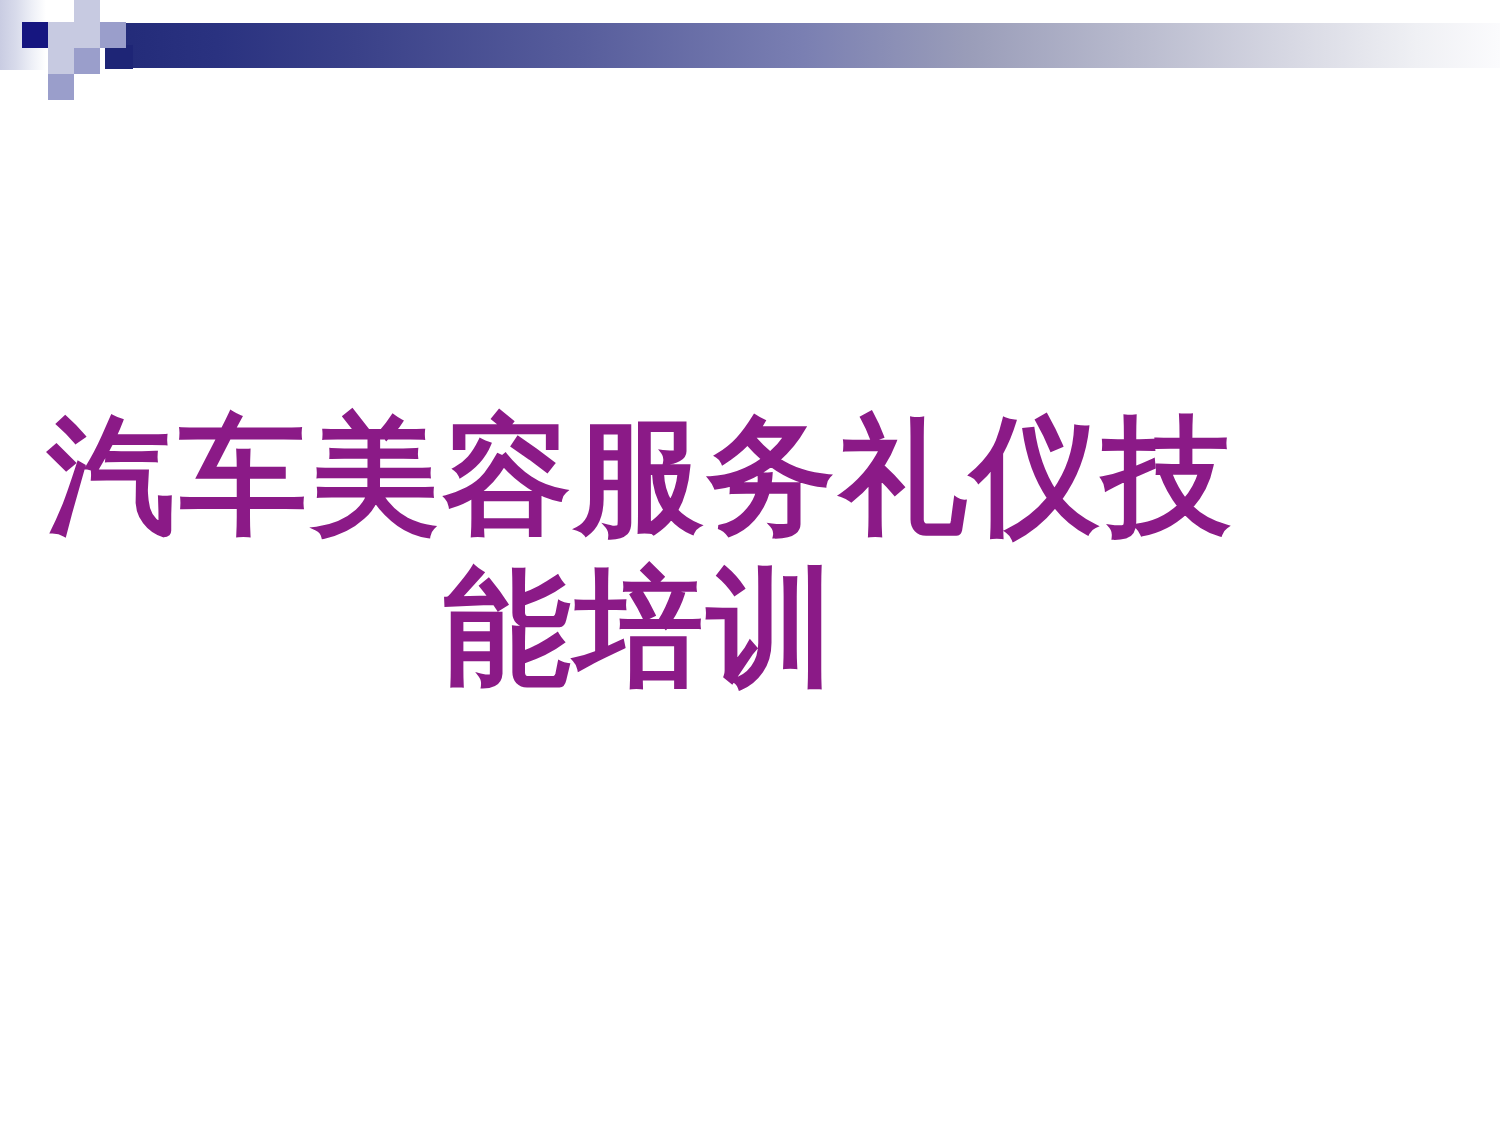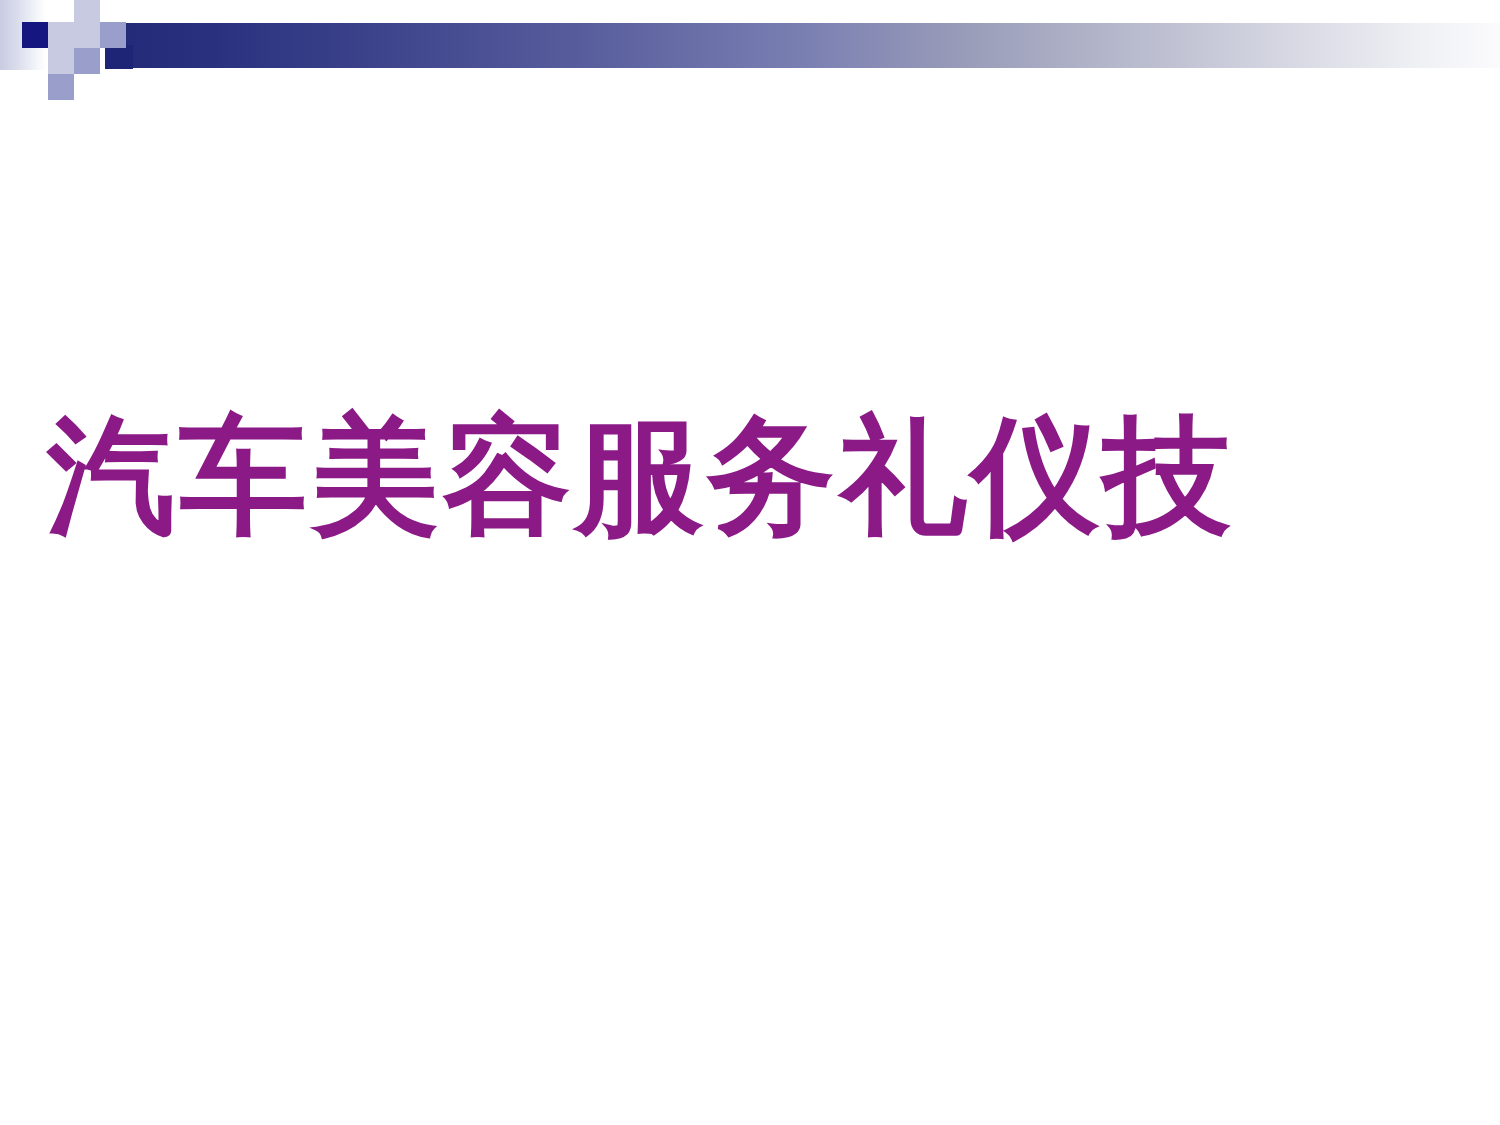--- a/index.html
+++ b/index.html
@@ -131,15 +131,16 @@
     <div class="sq sq-light" style="left:48px;  top:48px;"></div>
     <div class="sq sq-medium" style="left:74px;  top:48px;"></div>
     <div class="sq sq-medium" style="left:48px;  top:74px;"></div>
 
     <div class="navy-square"></div>
 
   </div>
 
   <div id="title-block">
     <div class="title-line">汽车美容服务礼仪技</div>
+    <div class="title-line">能培训</div>
   </div>
 
 </div>
 
 </body></html>

